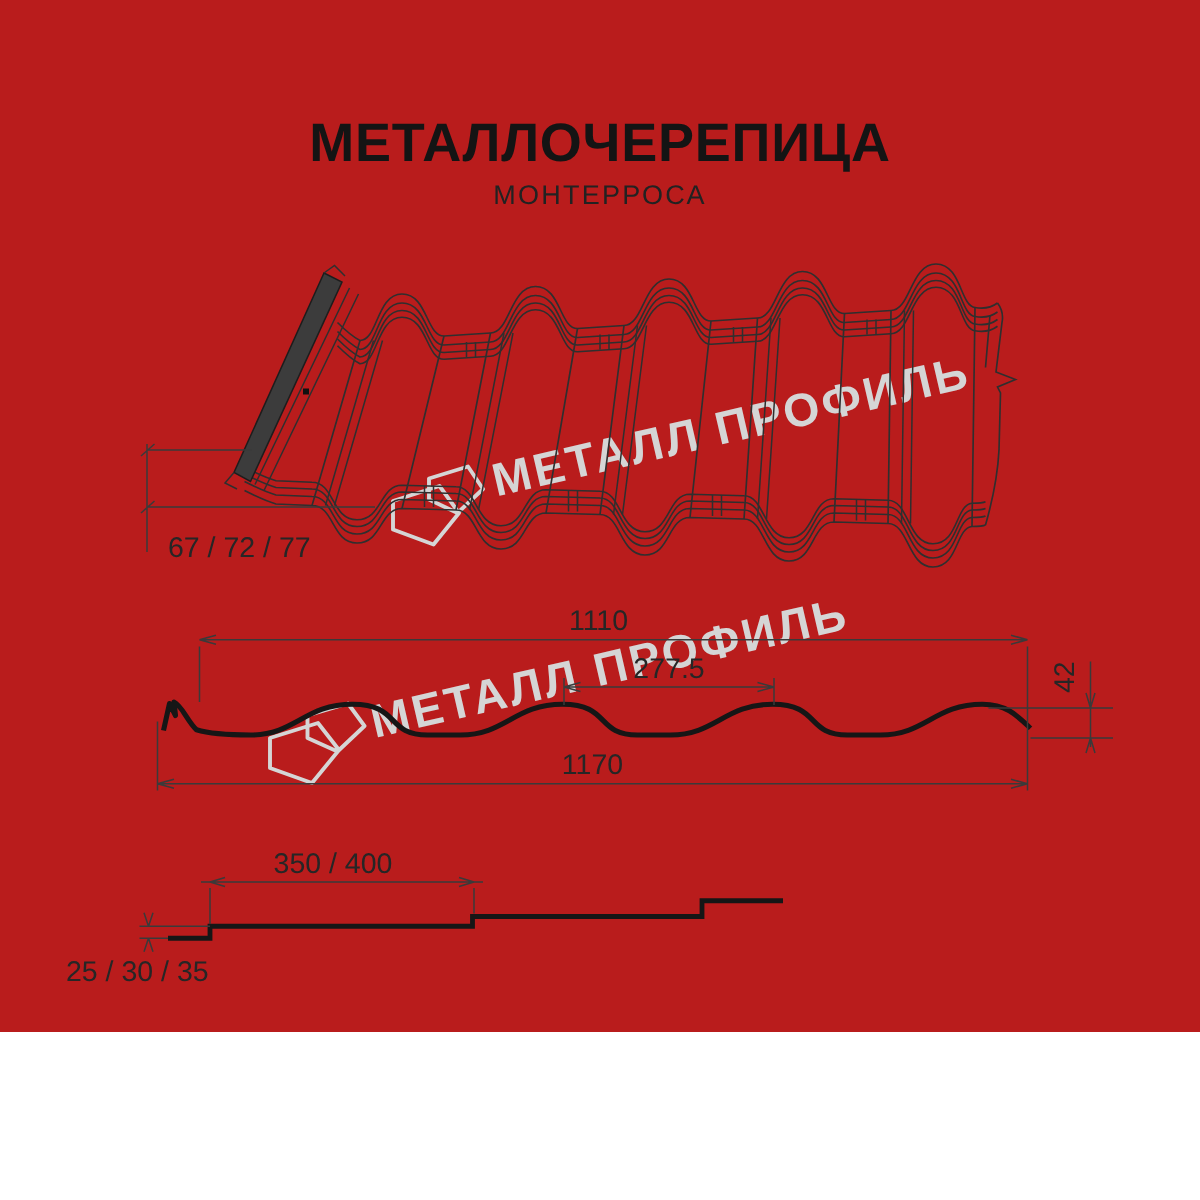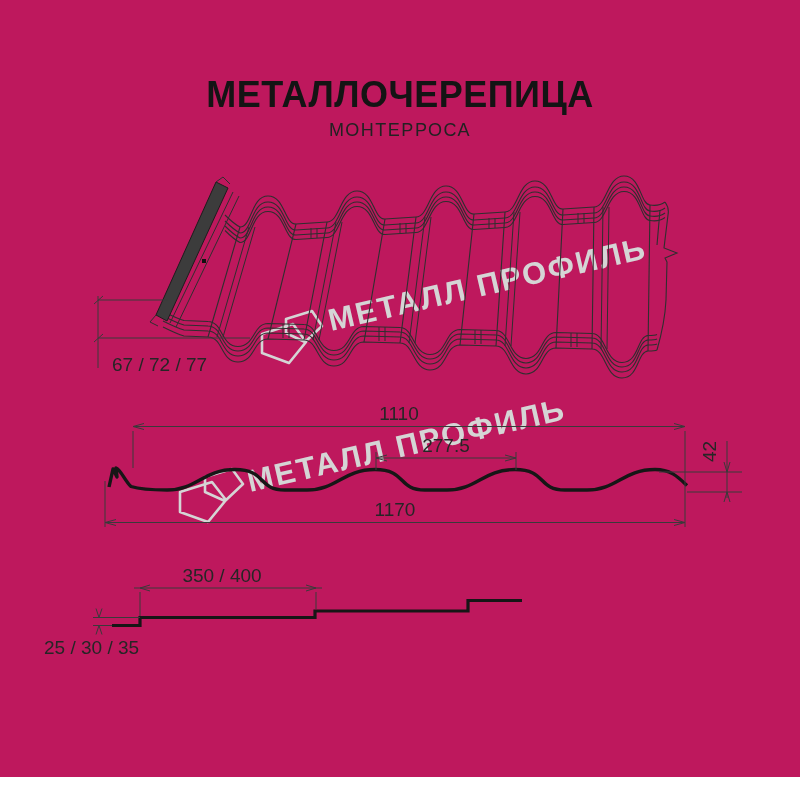--- a/index.html
+++ b/index.html
@@ -1,16 +1,16 @@
 <!DOCTYPE html>
 <html><head>
 <meta charset="utf-8">
 <style>
   html,body{margin:0;padding:0;background:#ffffff;}
-  .canvas{position:relative;width:800px;height:777px;background:#be185d;overflow:hidden;
+  .canvas{position:relative;width:800px;height:688px;background:#b91c1c;overflow:hidden;
           font-family:"Liberation Sans", sans-serif;}
   svg{position:absolute;left:0;top:0;}
   
   .thin  {stroke:#2f2f2f;stroke-width:1.1;fill:none;}
   .band  {stroke:#2f2f2f;stroke-width:1;fill:none;}
   .thick {stroke:#161616;stroke-width:3.4;fill:none;stroke-linejoin:round;}
   .step  {stroke:#161616;stroke-width:3.2;fill:none;stroke-linejoin:miter;}
   .dim   {stroke:#3a3a3a;stroke-width:1;fill:none;}
   .strip {fill:#3c3c3c;stroke:#1d1d1d;stroke-width:1;}
   

